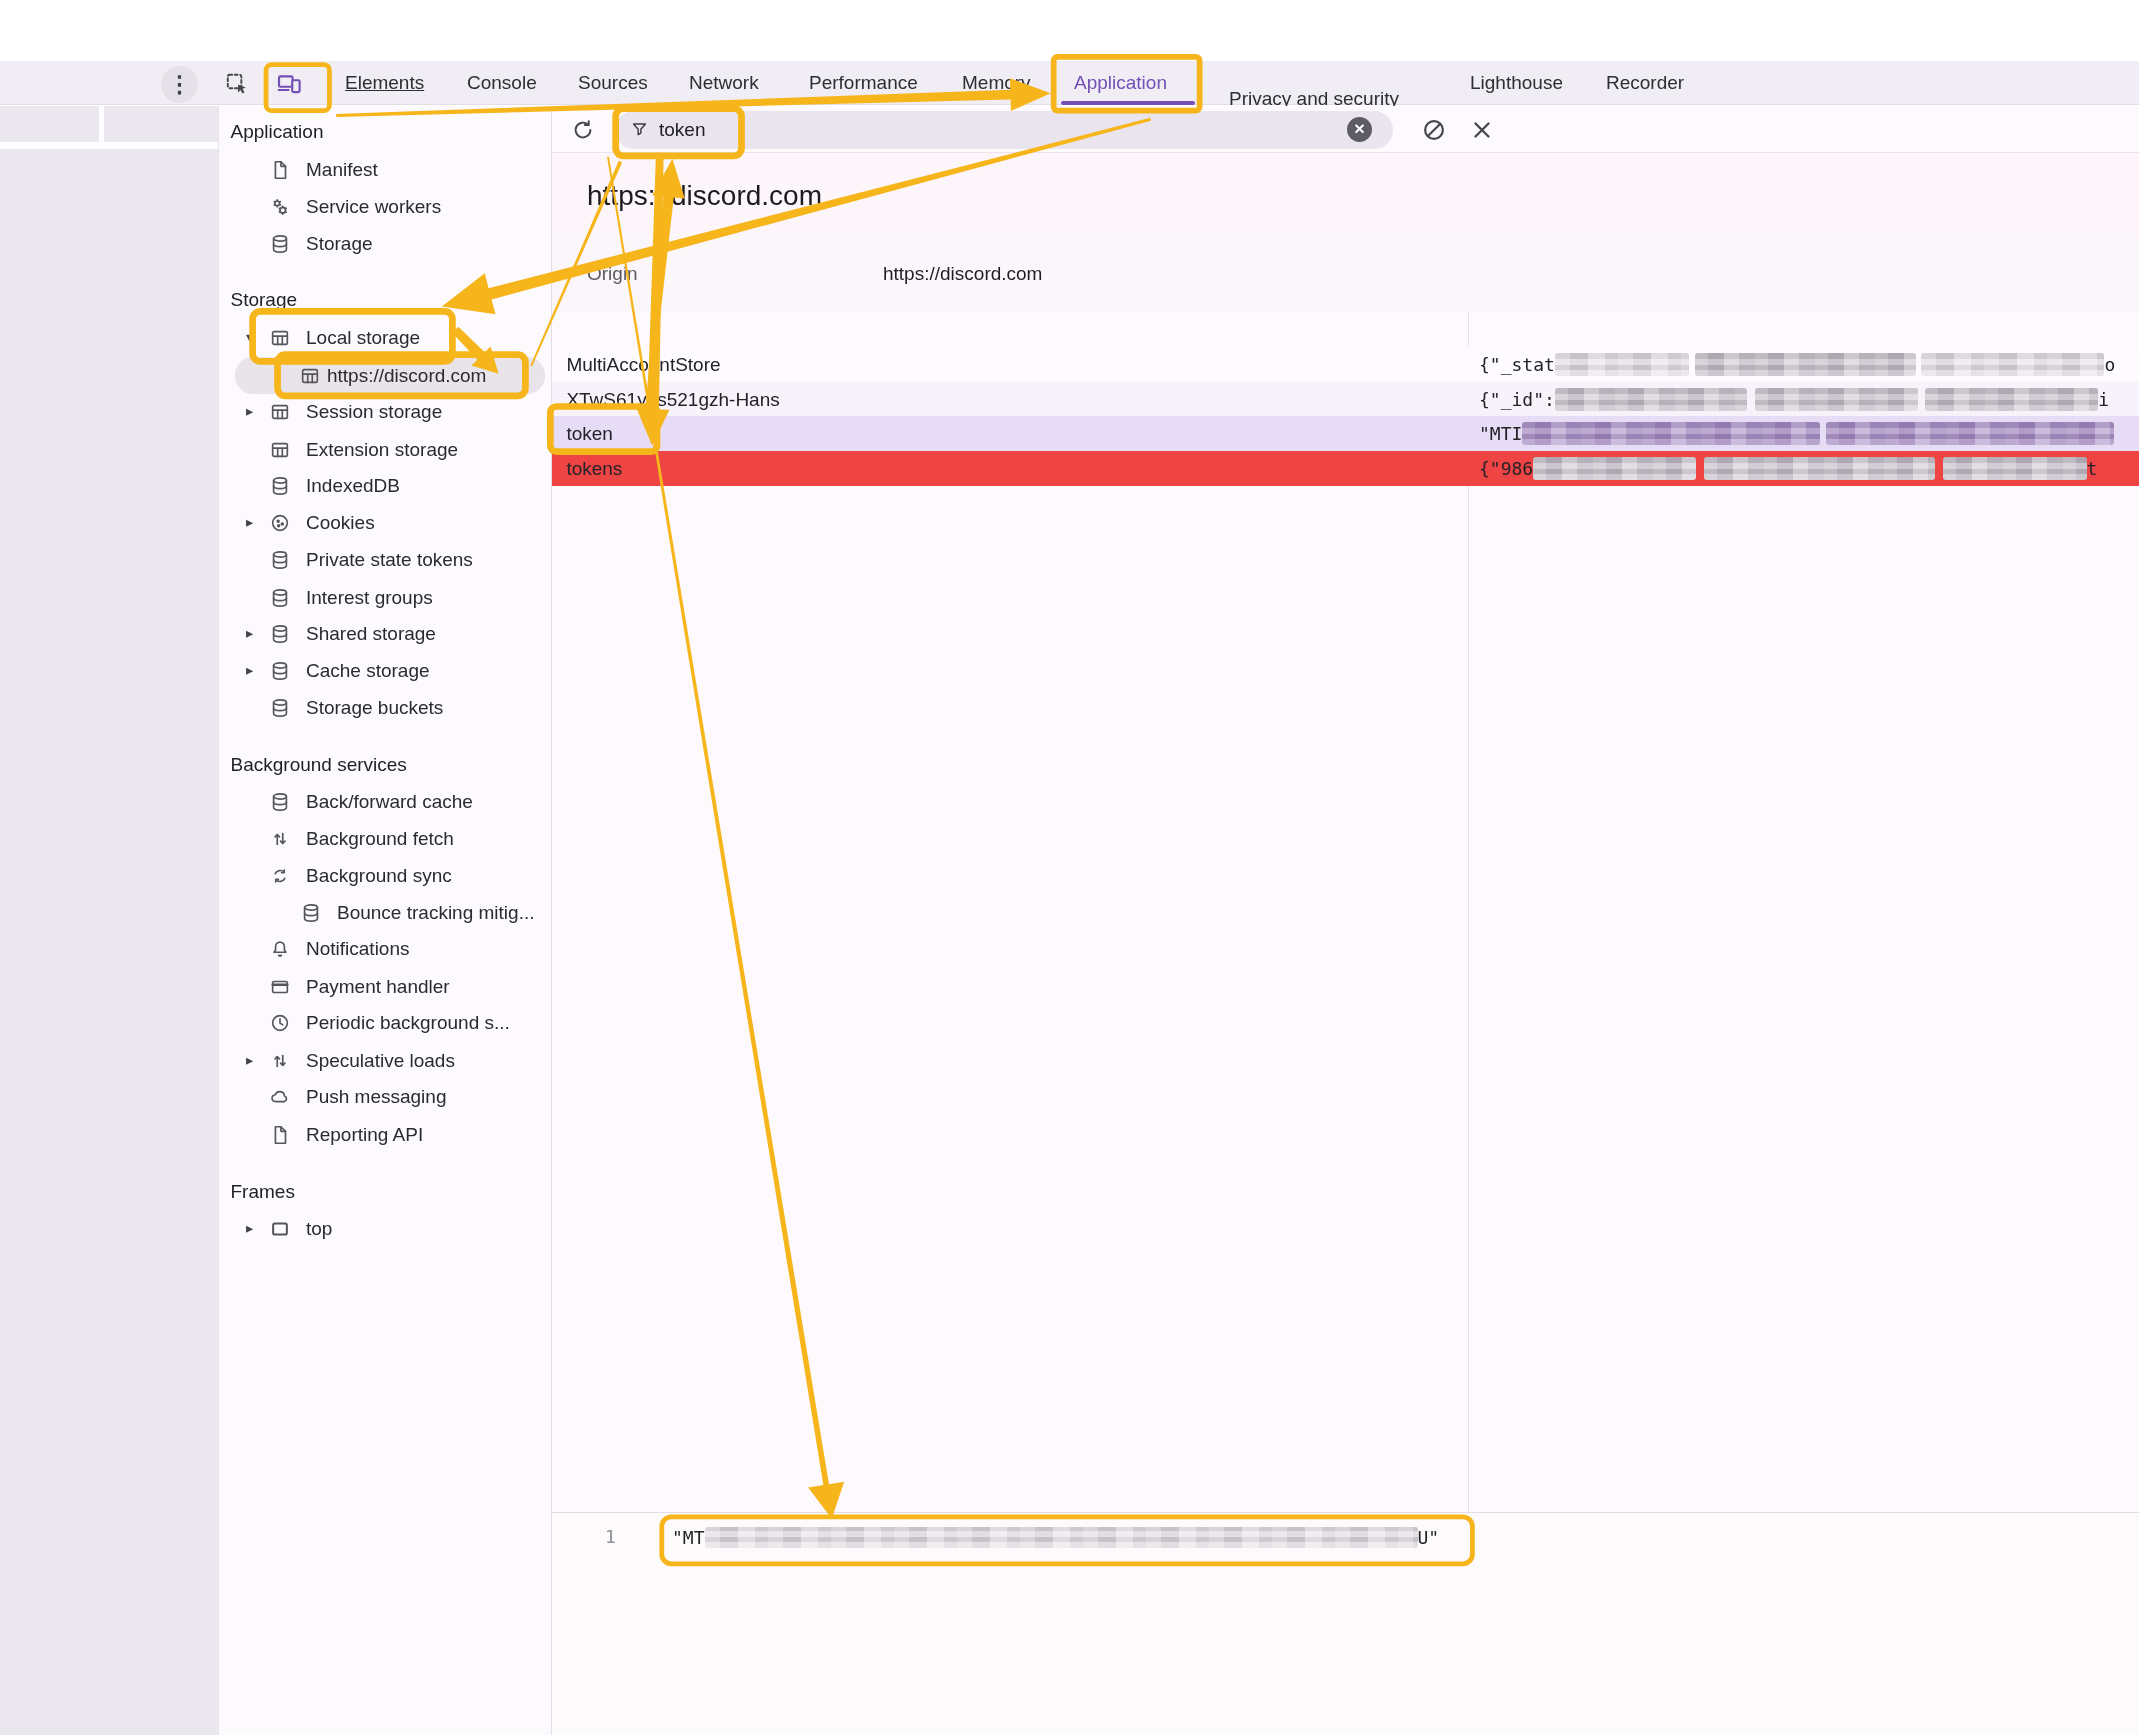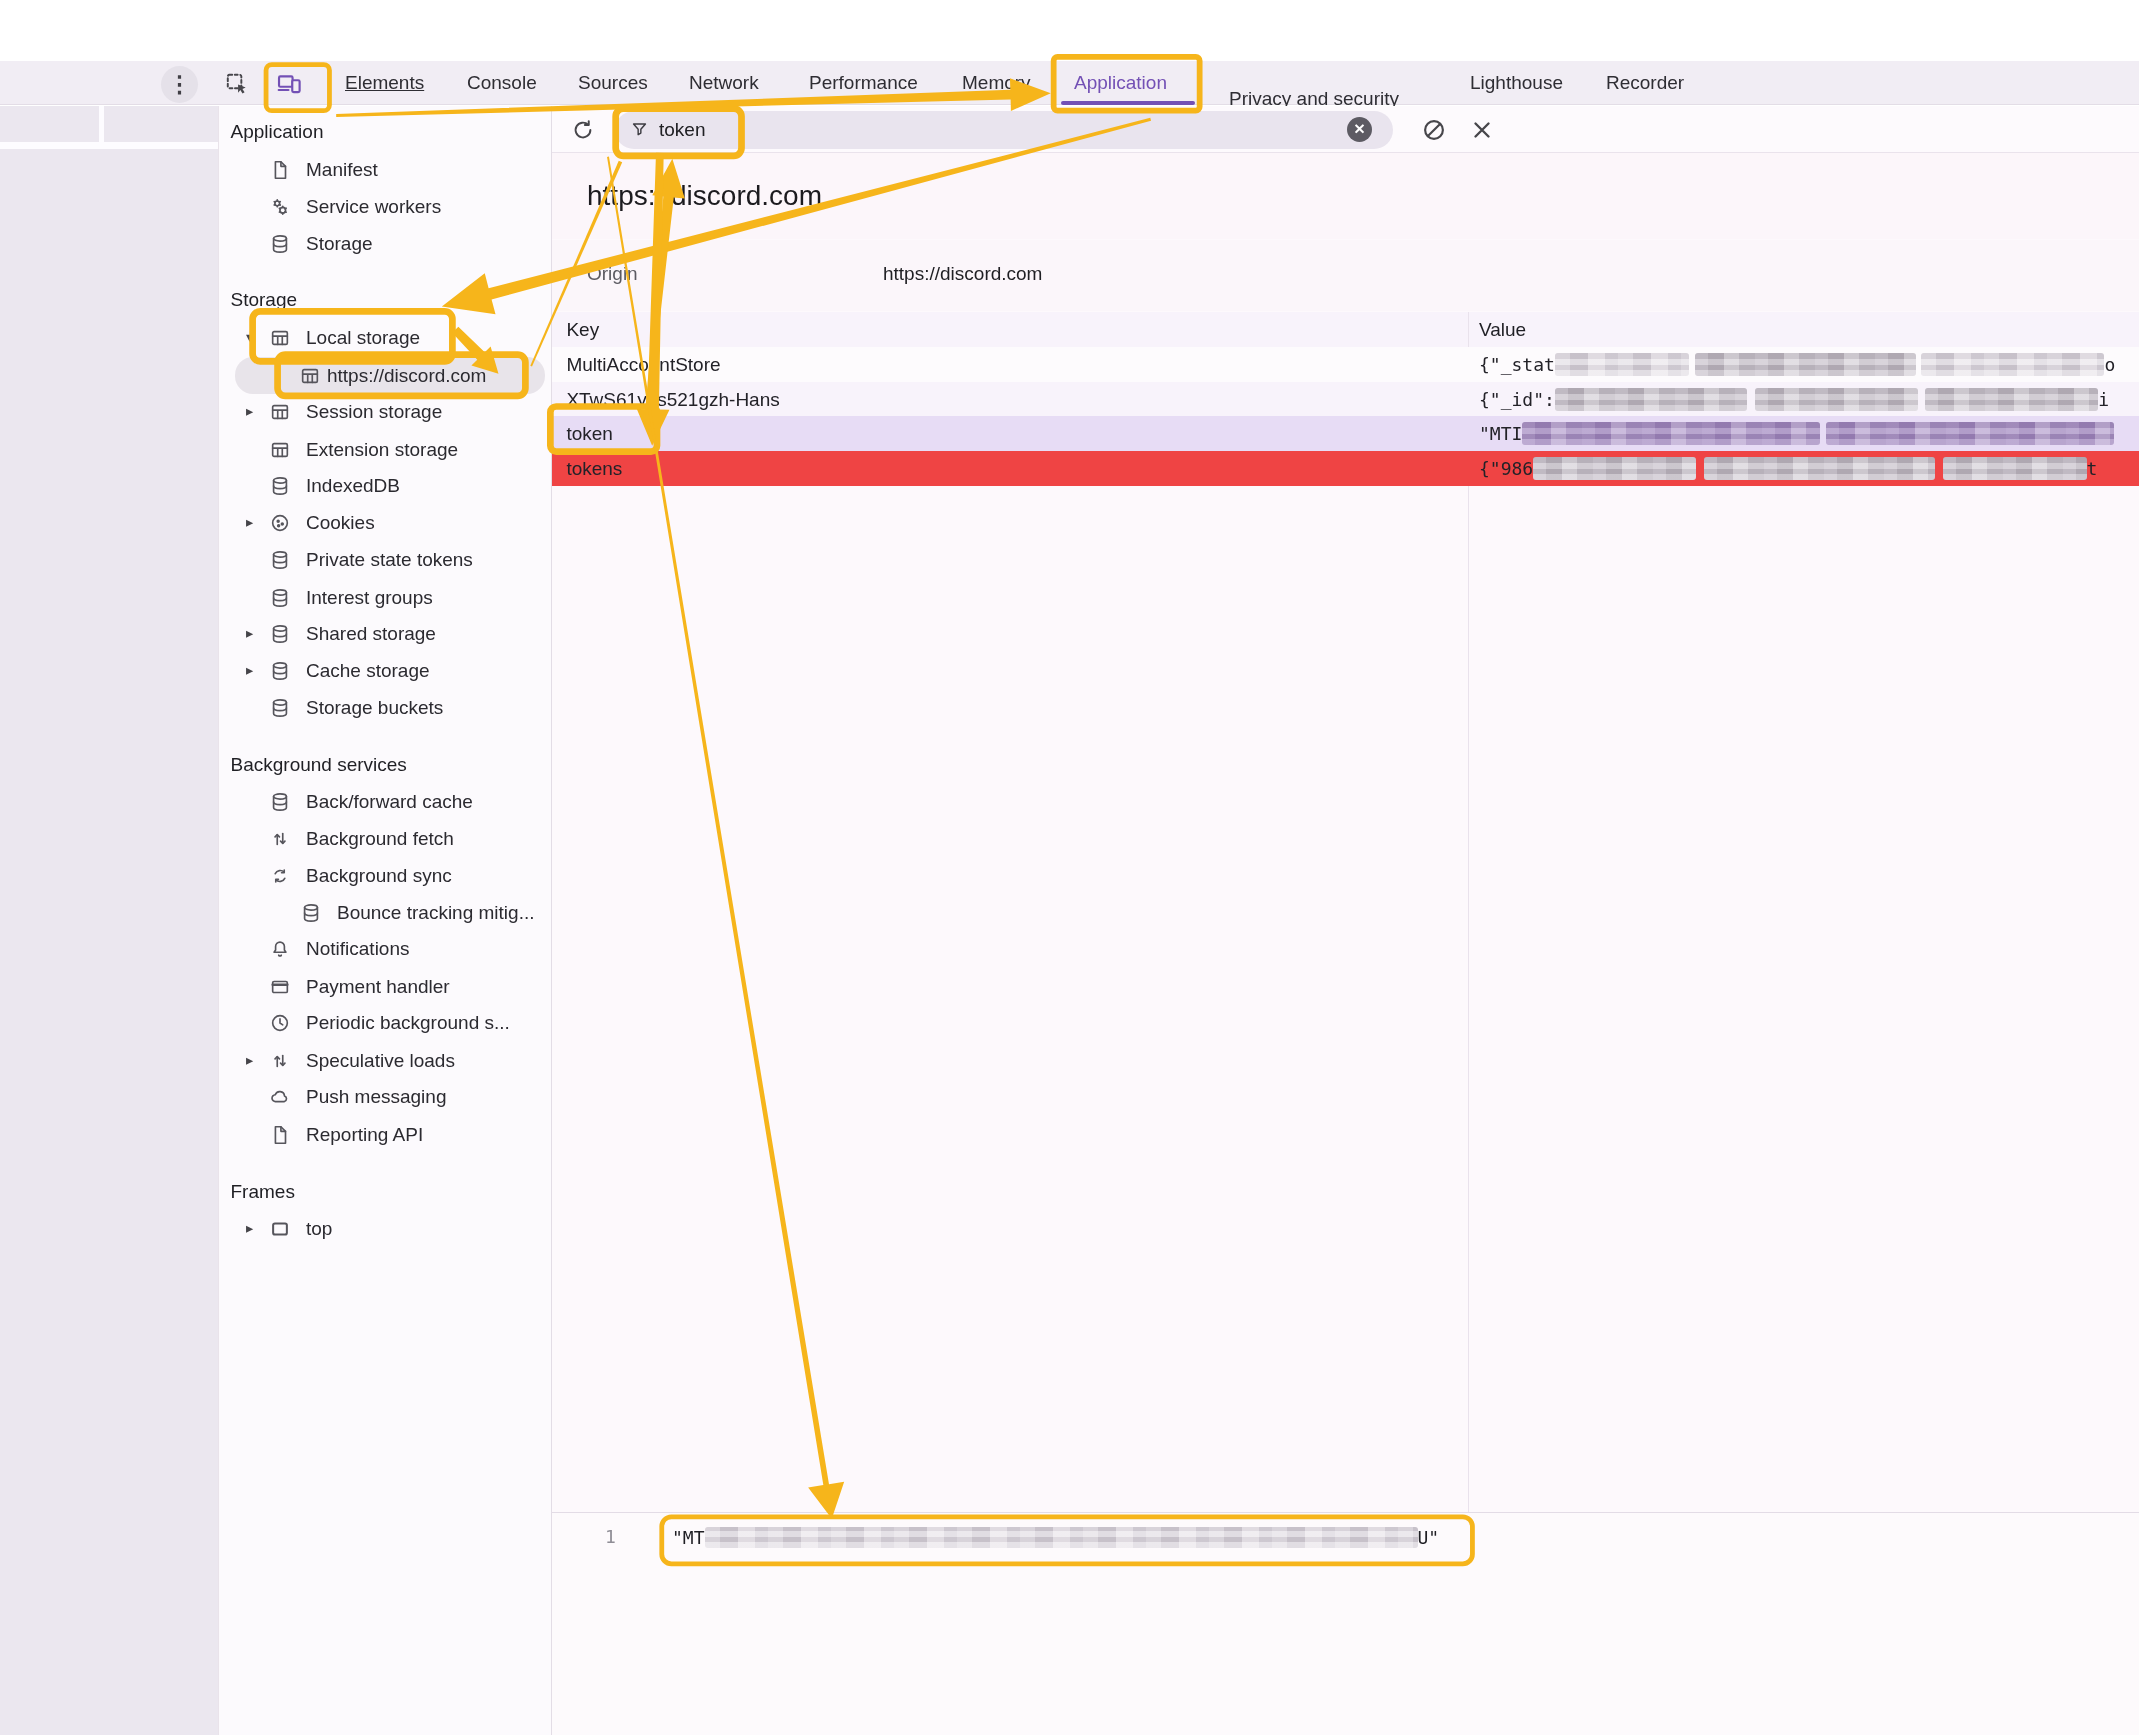--- a/index.html
+++ b/index.html
@@ -407,24 +407,20 @@
 
     <div class="title-card">
       <div class="big-title">https://discord.com</div>
     </div>
     <div class="meta-divider"></div>
     <div class="meta-area">
       <div class="meta-label">Origin</div>
       <div class="meta-value">https://discord.com</div>
     </div>
 
-    <div class="grid-header">
-      <div class="gh-key">Key</div>
-      <div class="gh-value">Value</div>
-    </div>
     <div class="col-line"></div>
     <div id="gridrows">
         <div class="grid-row" style="top: 241px; background: rgb(253, 251, 253);">
           <div class="gr-key">MultiAccountStore</div>
           <div class="gr-val"><span>{"_stat</span><span class="blur light" style="width: 134px;"></span><span class="gap" style="width: 5.8px;"></span><span class="blur " style="width: 221px;"></span><span class="gap" style="width: 5.8px;"></span><span class="blur light" style="width: 183px;"></span><span>o</span></div>
         </div>
         <div class="grid-row" style="top: 276px; background: rgb(248, 243, 251);">
           <div class="gr-key">XTwS61y0s521gzh-Hans</div>
           <div class="gr-val"><span>{"_id":</span><span class="blur " style="width: 192px;"></span><span class="gap" style="width: 7.7px;"></span><span class="blur " style="width: 163px;"></span><span class="gap" style="width: 7.7px;"></span><span class="blur " style="width: 173px;"></span><span>i</span></div>
         </div>

